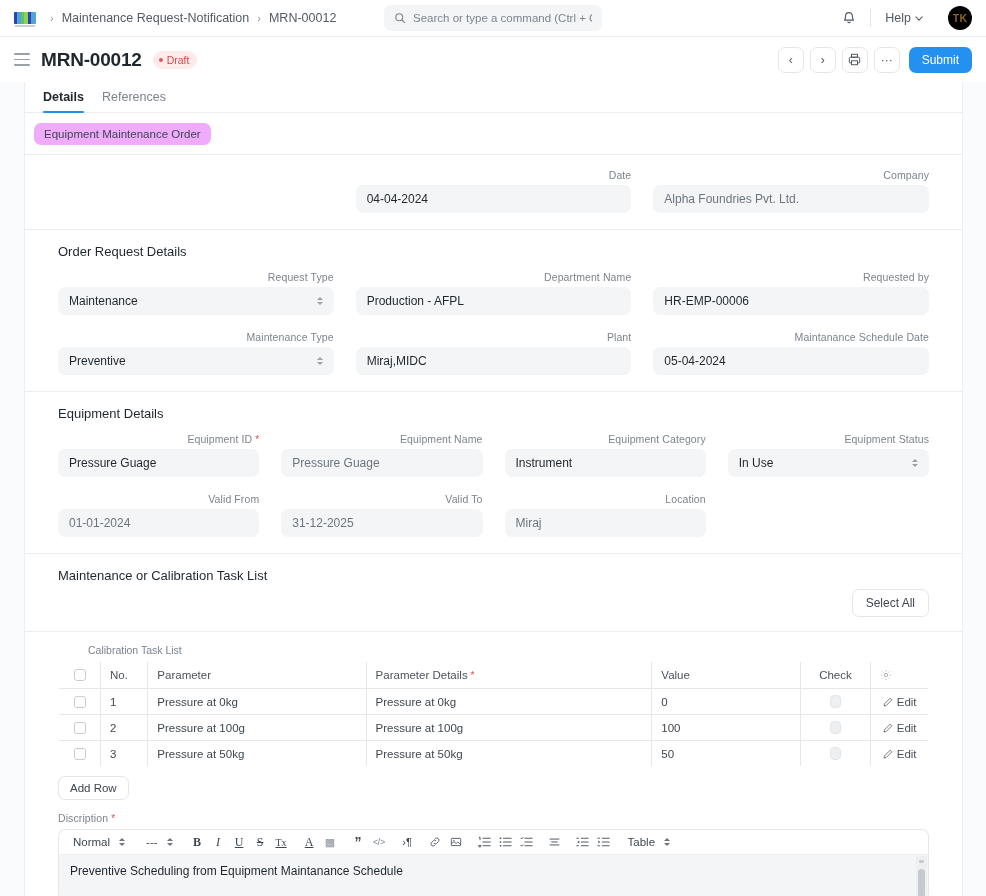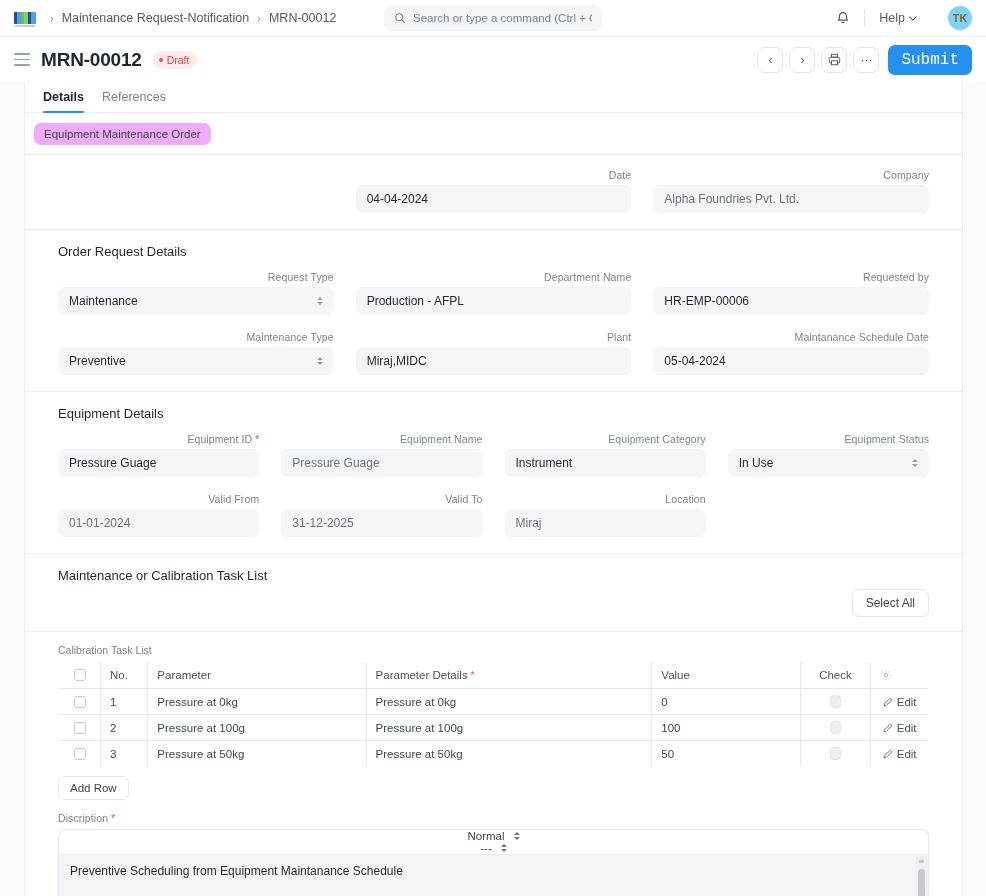--- a/index.html
+++ b/index.html
@@ -37,22 +37,22 @@
   .searchbox input {
     border:none; background:transparent; outline:none; font-size:11.5px;
     color:#525a63; width:100%; font-family:"Liberation Sans", sans-serif;
   }
   .searchbox input::placeholder{ color:#7c848d; }
   .nav-right { margin-left:auto; display:flex; align-items:center; gap:0; }
   .bell { width:26px;height:26px;display:flex;align-items:center;justify-content:center;border-radius:6px; }
   .nav-div { width:1px;height:18px;background:#e2e6e9;margin:0 8px; }
   .help { font-size:12.5px;color:#525a63;display:flex;align-items:center;gap:4px; padding:3px 6px;border-radius:6px;}
   .avatar {
-    width:24px;height:24px;border-radius:50%;background:#7dd3fc;color:#8a6420;
-    font-size:10.5px;font-weight:600;display:flex;align-items:center;justify-content:center;margin-left:25px;
+    width:24px;height:24px;border-radius:50%;background:#000000;color:#8a6420;
+    font-size:10.5px;font-weight:600;display:flex;align-items:center;justify-content:center;margin-left:19px;
     letter-spacing:.2px;
   }
 
   
   .pagehead {
     height:45px;background:#fff;display:flex;align-items:center;padding:0 14px; position:relative; z-index:4;
   }
   .hamburger{ width:16px;height:13px;display:flex;flex-direction:column;justify-content:space-between;margin-right:11px;}
   .hamburger i{ display:block;height:1.6px;background:#98a0a8;border-radius:2px;}
   .doc-title{ font-size:19px;font-weight:700;letter-spacing:-.2px;color:#1f272e;}
@@ -60,22 +60,22 @@
     margin-left:11px;background:#fdeaea;color:#d64949;font-size:10.5px;font-weight:500;
     padding:3px 8px 3px 6px;border-radius:9px;display:inline-flex;align-items:center;gap:4px;
   }
   .badge-draft .dot{width:4px;height:4px;border-radius:50%;background:#e05c5c;display:block;}
   .head-actions{ margin-left:auto;display:flex;align-items:center;gap:6px;}
   .ibtn{
     width:26px;height:26px;border:1px solid #e3e7ea;background:#fff;border-radius:7px;
     display:flex;align-items:center;justify-content:center;color:#4f5862;font-size:12px;
   }
   .btn-submit{
-    background:#2490ef;color:#fff;font-size:16px;font-weight:500;border:none;
-    padding:6px 13px;border-radius:7px;margin-left:3px;font-family:Liberation Mono, monospace;
+    background:#2490ef;color:#fff;font-size:12px;font-weight:500;border:none;
+    padding:6px 13px;border-radius:7px;margin-left:3px;font-family:Liberation Sans, sans-serif;
   }
 
   
   .body-wrap{ display:flex; height:814px; background:#fafbfc;}
   .left-rail{ width:25px;background:#fafbfc;border-right:1px solid #eceff1;flex:none;}
   .sheet{ width:938px;background:#fff;position:relative;overflow:hidden;border-right:1px solid #eceff1;}
   .right-rail{ flex:1;background:#fafbfc; }
 
   
   .tabs{ display:flex;gap:0;padding:0 9px;border-bottom:1px solid #ebeef0;height:31px;align-items:flex-end;}
@@ -114,21 +114,21 @@
 
   
   .eq-grid{ display:grid;grid-template-columns:1fr 1fr 1fr 1fr;gap:0 22px; }
 
   
   .selectall-row{ display:flex;justify-content:flex-end;padding:6px 33px 14px 33px; }
   .btn-sel{
     border:1px solid #e3e7ea;background:#fff;border-radius:7px;padding:6px 13px;
     font-size:12px;color:#3f4750;font-family:"Liberation Sans", sans-serif;
   }
-  .tlabel{ font-size:10.5px;color:#7c848d;margin-bottom:5px;display:block; }
+  .tlabel{ font-size:10.5px;color:#7c848d;margin-bottom:5px;display:block;margin-left:30px; }
   table.grid{ width:100%;border-collapse:collapse;border:1px solid #e5e8ea;border-radius:7px;overflow:hidden; }
   table.grid th, table.grid td{
     border-right:1px solid #e5e8ea;border-bottom:1px solid #e5e8ea;
     font-size:11.5px;text-align:left;padding:0 9px;height:26px;color:#3f4750;font-weight:400;
   }
   table.grid tr:last-child td{ border-bottom:none; }
   table.grid th:last-child, table.grid td:last-child{ border-right:none; }
   table.grid th{ background:#fff;color:#4b535c;height:27px; }
   .col-chk{ width:44px;text-align:center !important;padding:0 !important; }
   .col-no{ width:48px; }
@@ -148,21 +148,21 @@
   .addrow{ padding:9px 33px 0 33px; }
   .btn-add{
     border:1px solid #e3e7ea;background:#fff;border-radius:7px;padding:5px 11px;
     font-size:11.5px;color:#3f4750;font-family:"Liberation Sans", sans-serif;text-align:right;
   }
 
   
   .editor-sec{ padding:12px 33px 0 33px; }
   .ed-toolbar{
     border:1px solid #e5e8ea;border-bottom:none;border-radius:7px 7px 0 0;background:#fff;
-    height:25px;display:flex;align-items:center;padding:0 7px;gap:0;overflow:hidden;flex-direction:column;
+    height:25px;display:flex;align-items:center;padding:0 7px;gap:0;overflow:hidden;
   }
   .ed-sel{ display:flex;align-items:center;gap:9px;font-size:11.5px;color:#3f4750;padding:0 7px; }
   .ed-sel .arrows{display:flex;flex-direction:column;gap:1.5px;}
   .ed-sel .arrows span{display:block;width:0;height:0;border-left:3px solid transparent;border-right:3px solid transparent;}
   .ed-sel .arrows .u{border-bottom:3.5px solid #6c757e;}
   .ed-sel .arrows .d{border-top:3.5px solid #6c757e;}
   .ed-btn{
     width:21px;height:21px;display:flex;align-items:center;justify-content:center;
     font-size:12px;color:#3f4750;border-radius:4px;flex:none;
   }

